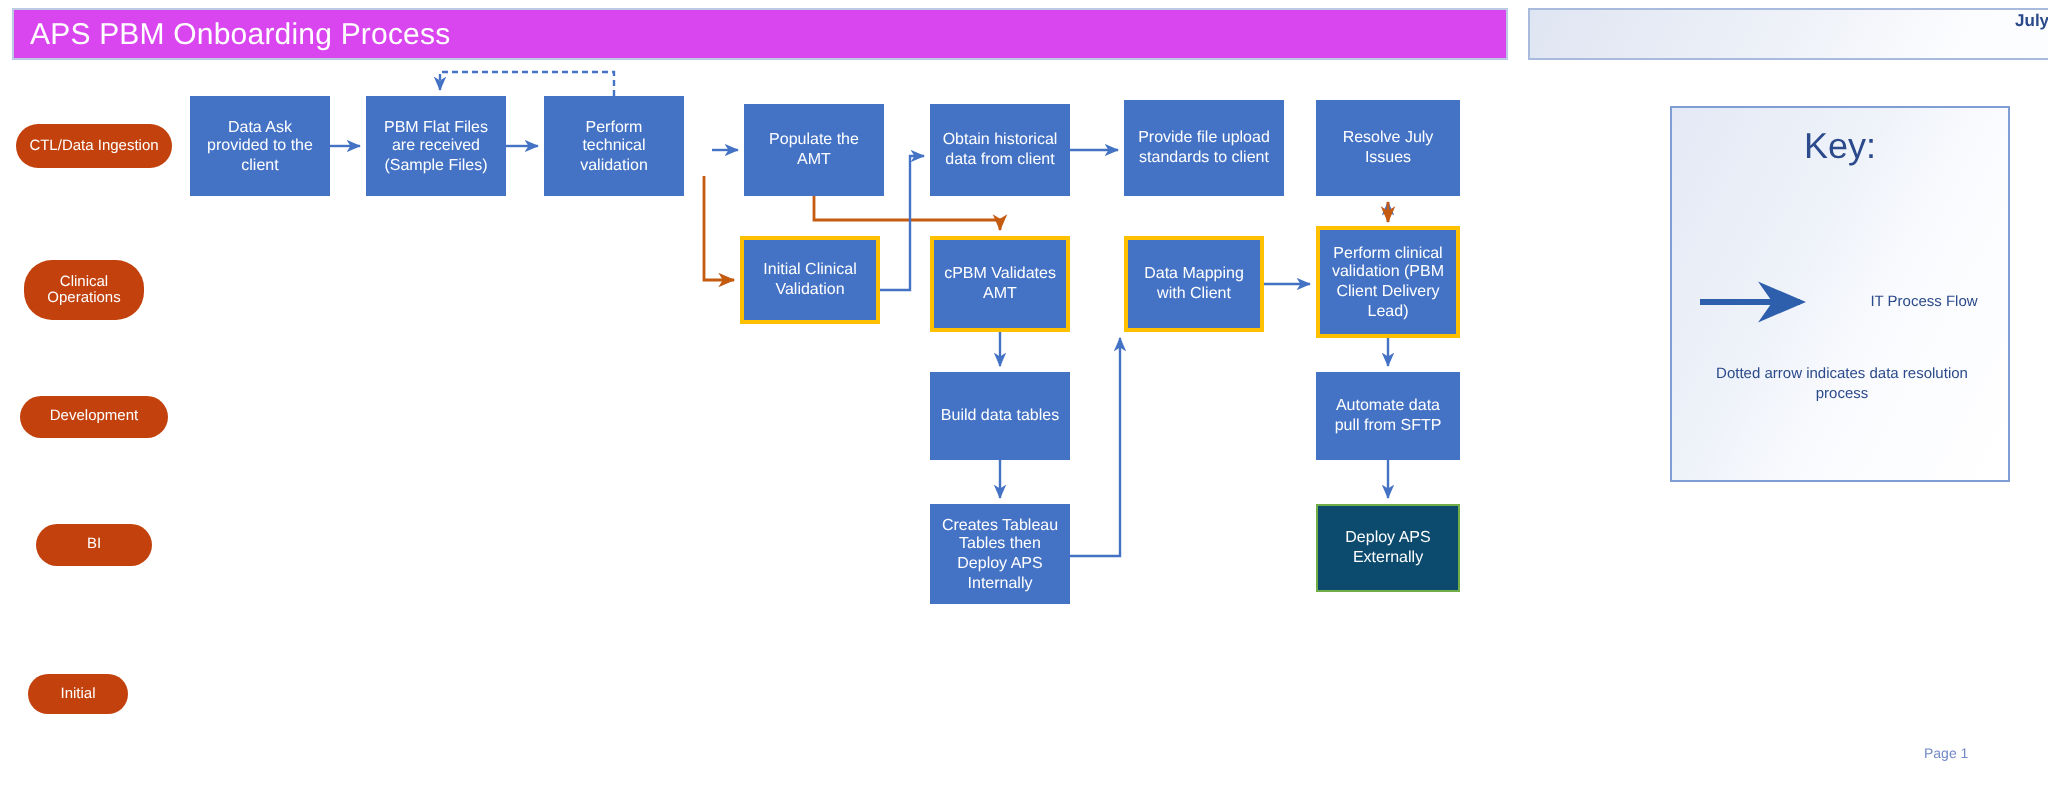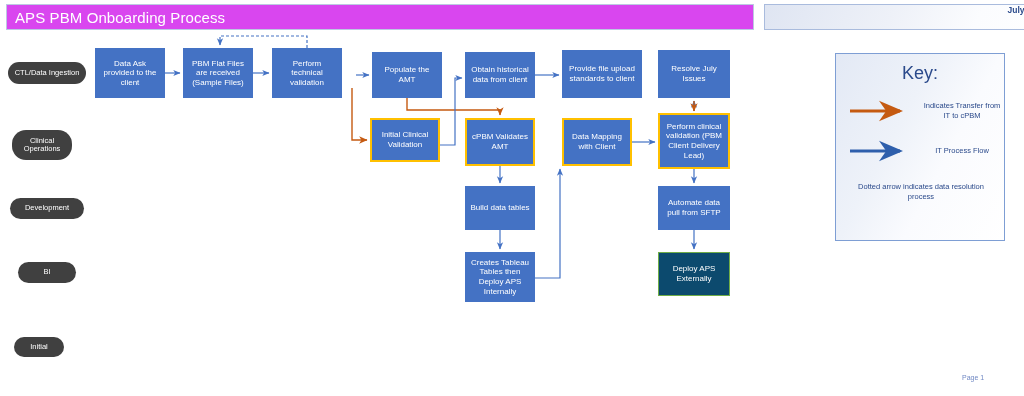--- a/index.html
+++ b/index.html
@@ -53,21 +53,21 @@
     font-size: 8.5px;
     color: #2b4a8b;
     font-weight: bold;
     padding-right: 7px;
     white-space: nowrap;
   }
 
   
   .lane-pill {
     position: absolute;
-    background: #404040;
+    background: #c2410c;
     color: #ffffff;
     border-radius: 14px;
     font-size: 7.5px;
     display: flex;
     align-items: center;
     justify-content: center;
     text-align: center;
     line-height: 1.12;
     box-sizing: border-box;
     padding: 0 4px;
@@ -229,31 +229,20 @@
     <div class="node gold" style="left: 658px; top: 113px; width: 72px; height: 56px;">Perform clinical validation (PBM Client Delivery Lead)</div>
     <div class="node" style="left: 465px; top: 186px; width: 70px; height: 44px;">Build data tables</div>
     <div class="node" style="left: 658px; top: 186px; width: 72px; height: 44px;">Automate data pull from SFTP</div>
     <div class="node" style="left: 465px; top: 252px; width: 70px; height: 50px;">Creates Tableau Tables then Deploy APS Internally</div>
     <div class="node green" style="left: 658px; top: 252px; width: 72px; height: 44px;">Deploy APS Externally</div>
   </div>
 
 <div id="legend">
   <div id="legend-title">Key:</div>
 
-  <div class="legend-row" style="left:12px; top:46px;">
-    <svg width="62" height="22">
-      <defs>
-        <marker id="lg-or" markerWidth="9" markerHeight="9" refX="7" refY="4" orient="auto">
-          <path d="M0,0.6 L8,4 L0,7.4 L2.4,4 Z" fill="#C55A11"></path>
-        </marker>
-      </defs>
-      <line x1="2" y1="11" x2="52" y2="11" stroke="#C55A11" stroke-width="3" marker-end="url(#lg-or)"></line>
-    </svg>
-    <div class="legend-text" style="margin-left:10px;">Indicates Transfer from IT to cPBM</div>
-  </div>
 
   <div class="legend-row" style="left:12px; top:86px;">
     <svg width="62" height="22">
       <defs>
         <marker id="lg-bl" markerWidth="9" markerHeight="9" refX="7" refY="4" orient="auto">
           <path d="M0,0.6 L8,4 L0,7.4 L2.4,4 Z" fill="#2E5FAC"></path>
         </marker>
       </defs>
       <line x1="2" y1="11" x2="52" y2="11" stroke="#2E5FAC" stroke-width="3" marker-end="url(#lg-bl)"></line>
     </svg>

